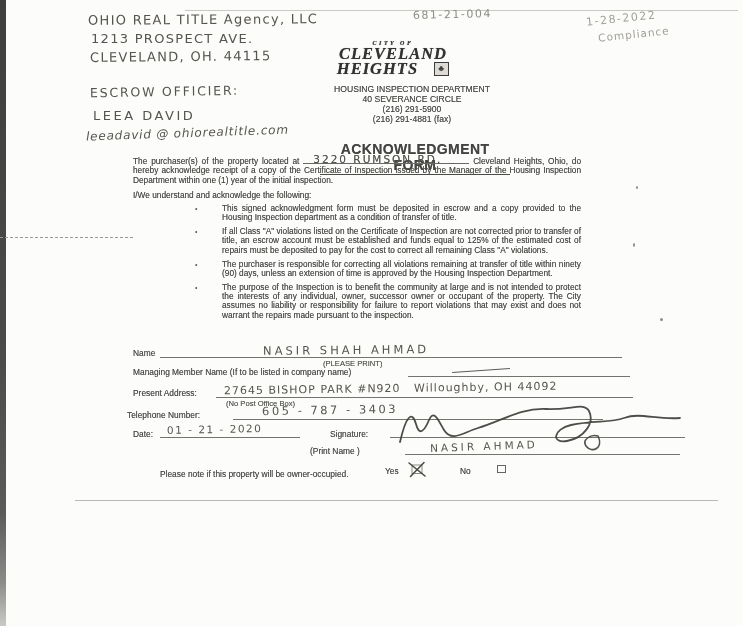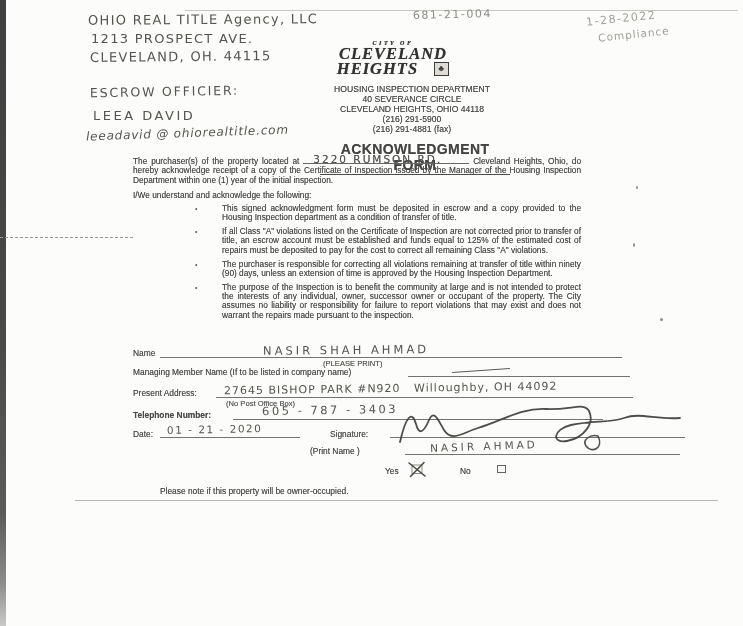--- a/index.html
+++ b/index.html
@@ -59,21 +59,20 @@
     </div>
   </div>
 
   <div class="abs hw" style="left:90px;top:84px;font-size:12.5px;letter-spacing:1.8px;transform:rotate(-1deg);">ESCROW OFFICIER:</div>
   <div class="abs hw" style="left:93px;top:108px;font-size:13px;letter-spacing:2.5px;">LEEA DAVID</div>
   <div class="abs hw" style="left:86px;top:126px;font-size:12px;letter-spacing:.8px;font-style:italic;transform:rotate(-2deg);">leeadavid @ ohiorealtitle.com</div>
 
   <div class="abs print dept" style="left:293px;top:85px;width:238px;text-align:center;">
     <div>HOUSING INSPECTION DEPARTMENT</div>
     <div>40 SEVERANCE CIRCLE</div>
-    <div>CLEVELAND HEIGHTS, OHIO 44118</div>
     <div>(216) 291-5900</div>
     <div>(216) 291-4881 (fax)</div>
   </div>
 
   <div class="abs" style="left:320px;top:141px;width:190px;text-align:center;">
     <span class="print b" style="font-size:14px;letter-spacing:.4px;border-bottom:1.2px solid #4b4b48;padding-bottom:1px;display:inline-block;">ACKNOWLEDGMENT FORM</span>
   </div>
 
   <div class="abs print para" style="left:133px;top:155px;width:448px;"><span>The purchaser(s) of the property located at</span>
     <span class="blank-inline"><span class="hw">3220 RUMSON RD.</span></span>
@@ -108,42 +107,42 @@
 
   <div class="abs print label" style="left:133px;top:367px;">Managing Member Name (If to be listed in company name)</div>
   <div class="fline" style="left:408px;top:376px;width:222px;"></div>
   <div class="abs" style="left:452px;top:370px;width:58px;border-top:1.6px solid #5c5a55;transform:rotate(-4deg);"></div>
 
   <div class="abs print label" style="left:133px;top:388px;">Present Address:</div>
   <div class="fline" style="left:216px;top:397px;width:417px;"></div>
   <div class="abs hw" style="left:224px;top:382px;font-size:11px;letter-spacing:1px;white-space:pre;transform:rotate(-.8deg);">27645 BISHOP PARK #N920   Willoughby, OH 44092</div>
   <div class="abs print small-print" style="left:190px;top:399px;padding-left:36px;">(No Post Office Box)</div>
 
-  <div class="abs print label" style="left:133px;top:410px;font-weight:bold;">Telephone Number:</div>
+  <div class="abs print label" style="left:127px;top:410px;">Telephone Number:</div>
   <div class="fline" style="left:233px;top:419px;width:370px;"></div>
   <div class="abs hw" style="left:262px;top:403px;font-size:11.5px;letter-spacing:2.5px;transform:rotate(-1deg);">605 - 787 - 3403</div>
 
   <div class="abs print label" style="left:133px;top:429px;">Date:</div>
   <div class="fline" style="left:160px;top:437px;width:140px;"></div>
   <div class="abs hw" style="left:167px;top:423px;font-size:10.5px;letter-spacing:1.5px;transform:rotate(-1.2deg);">01 - 21 - 2020</div>
   <div class="abs print label" style="left:330px;top:429px;">Signature:</div>
   <div class="fline" style="left:390px;top:437px;width:295px;"></div>
 
   <svg class="abs" style="left:370px;top:396px;" width="320" height="56" viewBox="0 0 320 56">
     <path d="M30,46 C36,20 42,14 46,28 C49,40 54,36 59,24 C64,13 68,24 74,34 C82,47 94,36 108,32
              C134,24 150,12 176,13 C202,14 214,6 219,15 C225,27 214,42 197,45 C181,48 183,33 201,29
              C224,24 240,27 254,22 C270,16 286,24 310,22" fill="none" stroke="#3f3e3a" stroke-width="1.8" stroke-linecap="round" opacity=".92"></path>
     <path d="M228,40 C234,52 222,58 216,50 C212,44 220,38 228,40" fill="none" stroke="#3f3e3a" stroke-width="1.6" stroke-linecap="round" opacity=".9"></path>
   </svg>
 
   <div class="abs print label" style="left:310px;top:446px;">(Print Name )</div>
   <div class="fline" style="left:405px;top:454px;width:275px;"></div>
   <div class="abs hw" style="left:430px;top:440px;font-size:10.5px;letter-spacing:3px;transform:rotate(-2deg);">NASIR AHMAD</div>
 
-  <div class="abs print label" style="left:160px;top:486px;">Please note if this property will be owner-occupied.</div>
+  <div class="abs print label" style="left:160px;top:469px;">Please note if this property will be owner-occupied.</div>
   <div class="abs print label" style="left:385px;top:466px;">Yes</div>
   <svg class="abs" style="left:407px;top:461px;" width="20" height="17" viewBox="0 0 20 17">
     <rect x="5" y="4" width="10" height="8.5" fill="none" stroke="#8a8a83" stroke-width="1"></rect>
     <path d="M2,2 L18,15 M17,1.5 L3.5,15.5" stroke="#49483f" stroke-width="1.5" stroke-linecap="round" fill="none"></path>
   </svg>
   <div class="abs print label" style="left:460px;top:466px;">No</div>
   <div class="chkbox" style="left:497px;top:465px;width:9px;height:8px;"></div>
 
   <div class="rule-faint" style="left:75px;top:500px;width:643px;border-top-color:#b9b9b4;"></div>
 

